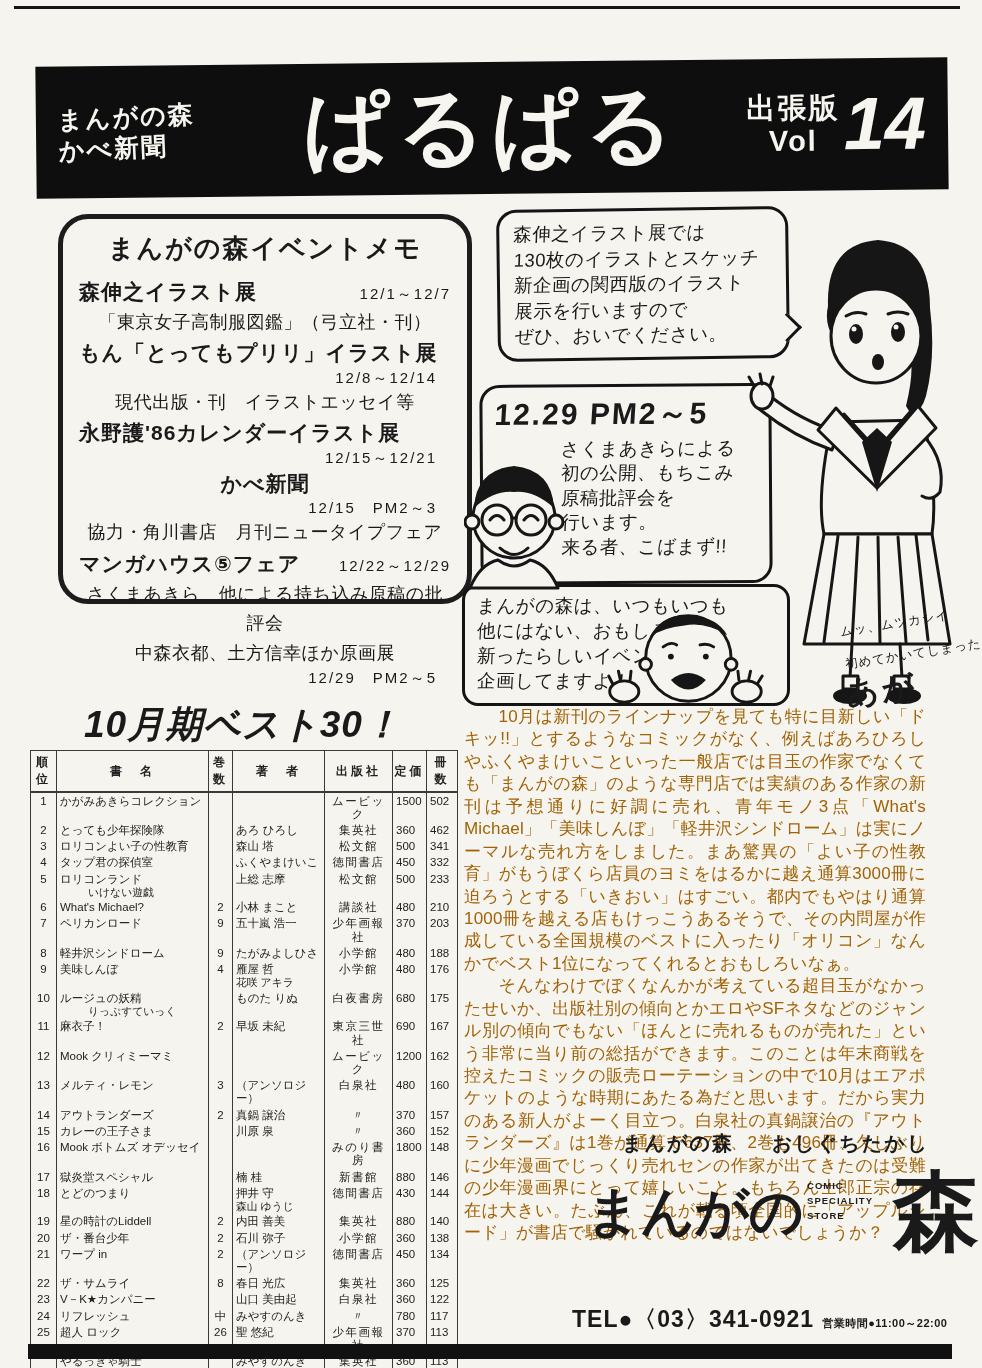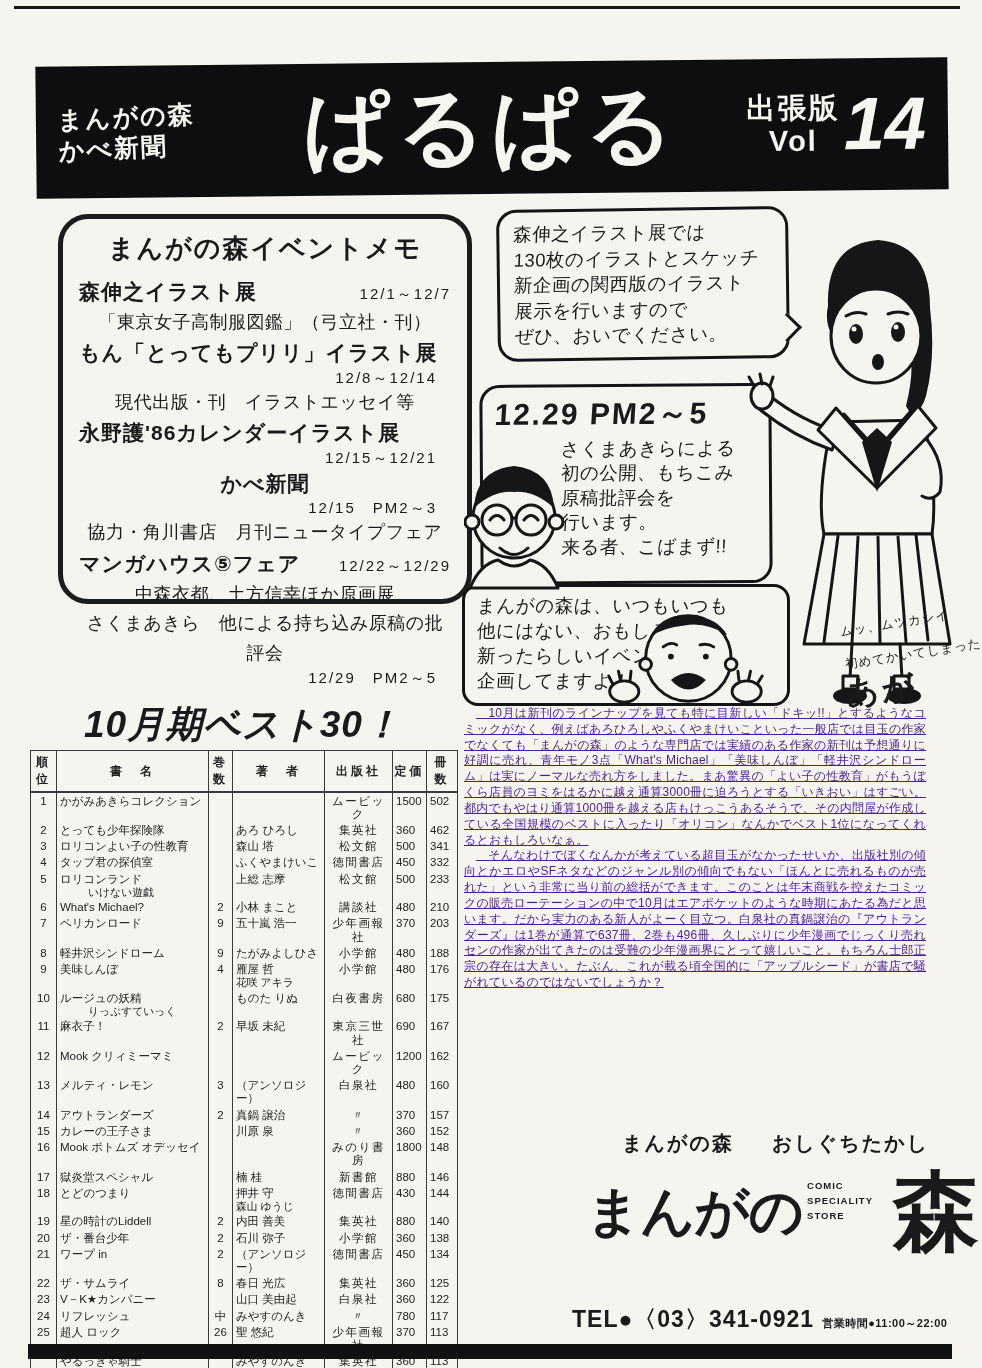--- a/index.html
+++ b/index.html
@@ -57,21 +57,21 @@
   .hand{transform:skewX(-3deg);}
   
   .girl{left:740px;top:196px;}
   .clerk{left:464px;top:450px;}
   .baby{left:598px;top:608px;}
   
   .scribble{left:842px;top:612px;transform:rotate(-9deg);font-size:12.5px;line-height:1.5;letter-spacing:1px;}
   .scribble .s2{display:block;margin-top:14px;}
   .sign{left:846px;top:668px;font-size:32px;font-weight:bold;transform:rotate(-6deg);letter-spacing:3px;}
   
-  .article{left:464px;top:706px;width:462px;font-size:12px;line-height:1.32;text-align:justify;color:#4c1d95;text-decoration:underline;}
+  .article{left:464px;top:706px;width:462px;font-size:17px;line-height:1.32;text-align:justify;color:#a16207;}
   .article p{margin:0;text-indent:1em;letter-spacing:0.2px;}
   .byline{left:622px;top:1130px;display:flex;gap:38px;font-size:20px;font-weight:bold;letter-spacing:2px;}
   
   .logo-row{left:586px;top:1168px;display:flex;align-items:flex-start;}
   .logo-main{font-size:54px;font-weight:900;letter-spacing:-1px;line-height:1.6;}
   .logo-sub{margin:10px 0 0 4px;font-size:9.5px;font-weight:bold;letter-spacing:1px;line-height:1.6;width:88px;}
   .logo-mori{font-size:86px;font-weight:900;line-height:1;margin-left:-2px;}
   .store-address{left:572px;top:1278px;font-size:20px;font-weight:bold;letter-spacing:1px;}
   .tel-row{left:572px;top:1304px;display:flex;align-items:baseline;gap:8px;}
   .store-tel{font-size:23px;font-weight:bold;letter-spacing:1px;}
@@ -114,22 +114,22 @@
     <div class="ev-small">現代出版・刊　イラストエッセイ等</div>
     <div class="ev-name">永野護'86カレンダーイラスト展</div>
     <span class="ev-date right">12/15～12/21</span>
     <span class="ev-name center">かべ新聞</span>
     <span class="ev-date right">12/15　PM2～3</span>
     <div class="ev-small">協力・角川書店　月刊ニュータイプフェア</div>
     <div class="ev-row">
       <span class="ev-name">マンガハウス⑤フェア</span>
       <span class="ev-date">12/22～12/29</span>
     </div>
+    <div class="ev-small">さくまあきら　他による持ち込み原稿の批評会</div>
     <div class="ev-small">中森衣都、土方信幸ほか原画展</div>
-    <div class="ev-small">さくまあきら　他による持ち込み原稿の批評会</div>
     <span class="ev-date right">12/29　PM2～5</span>
   </section>
 
   <div class="abs bubble b1">
     <span class="tail-r"></span>
     <div class="hand">森伸之イラスト展では</div>
     <div class="hand">130枚のイラストとスケッチ</div>
     <div class="hand">新企画の関西版のイラスト</div>
     <div class="hand">展示を行いますので</div>
     <div class="hand">ぜひ、おいでください。</div>

